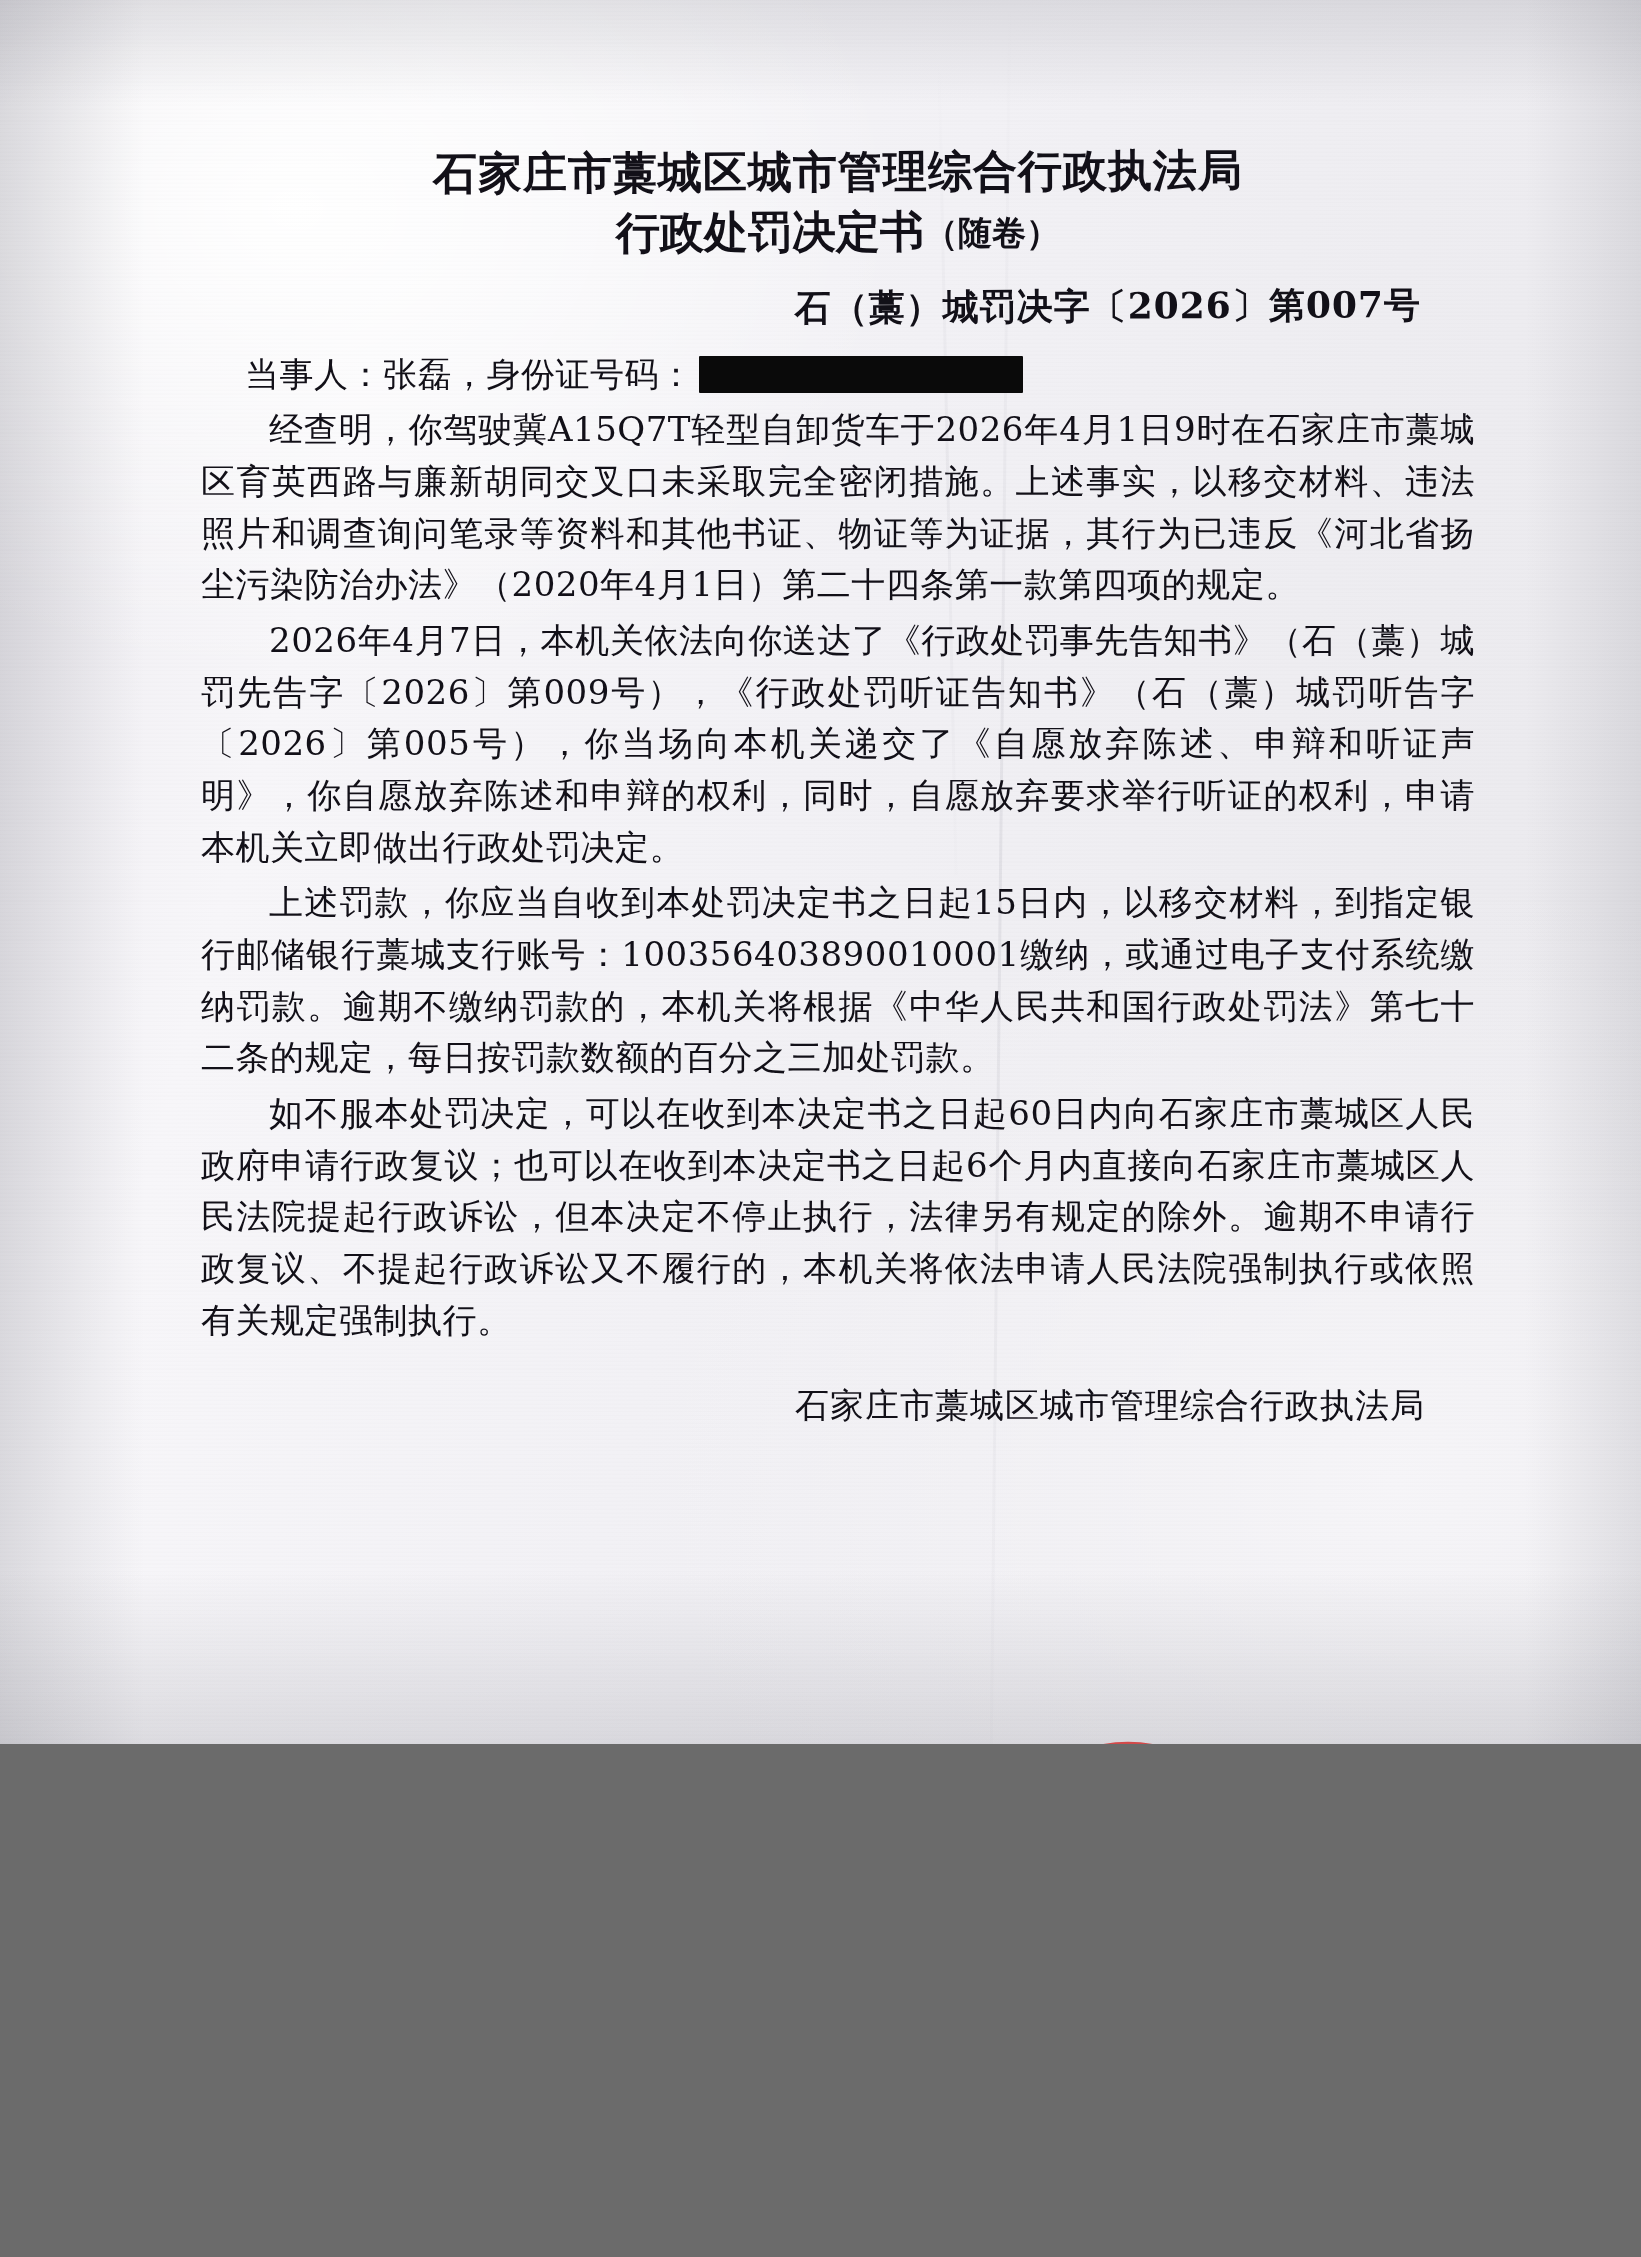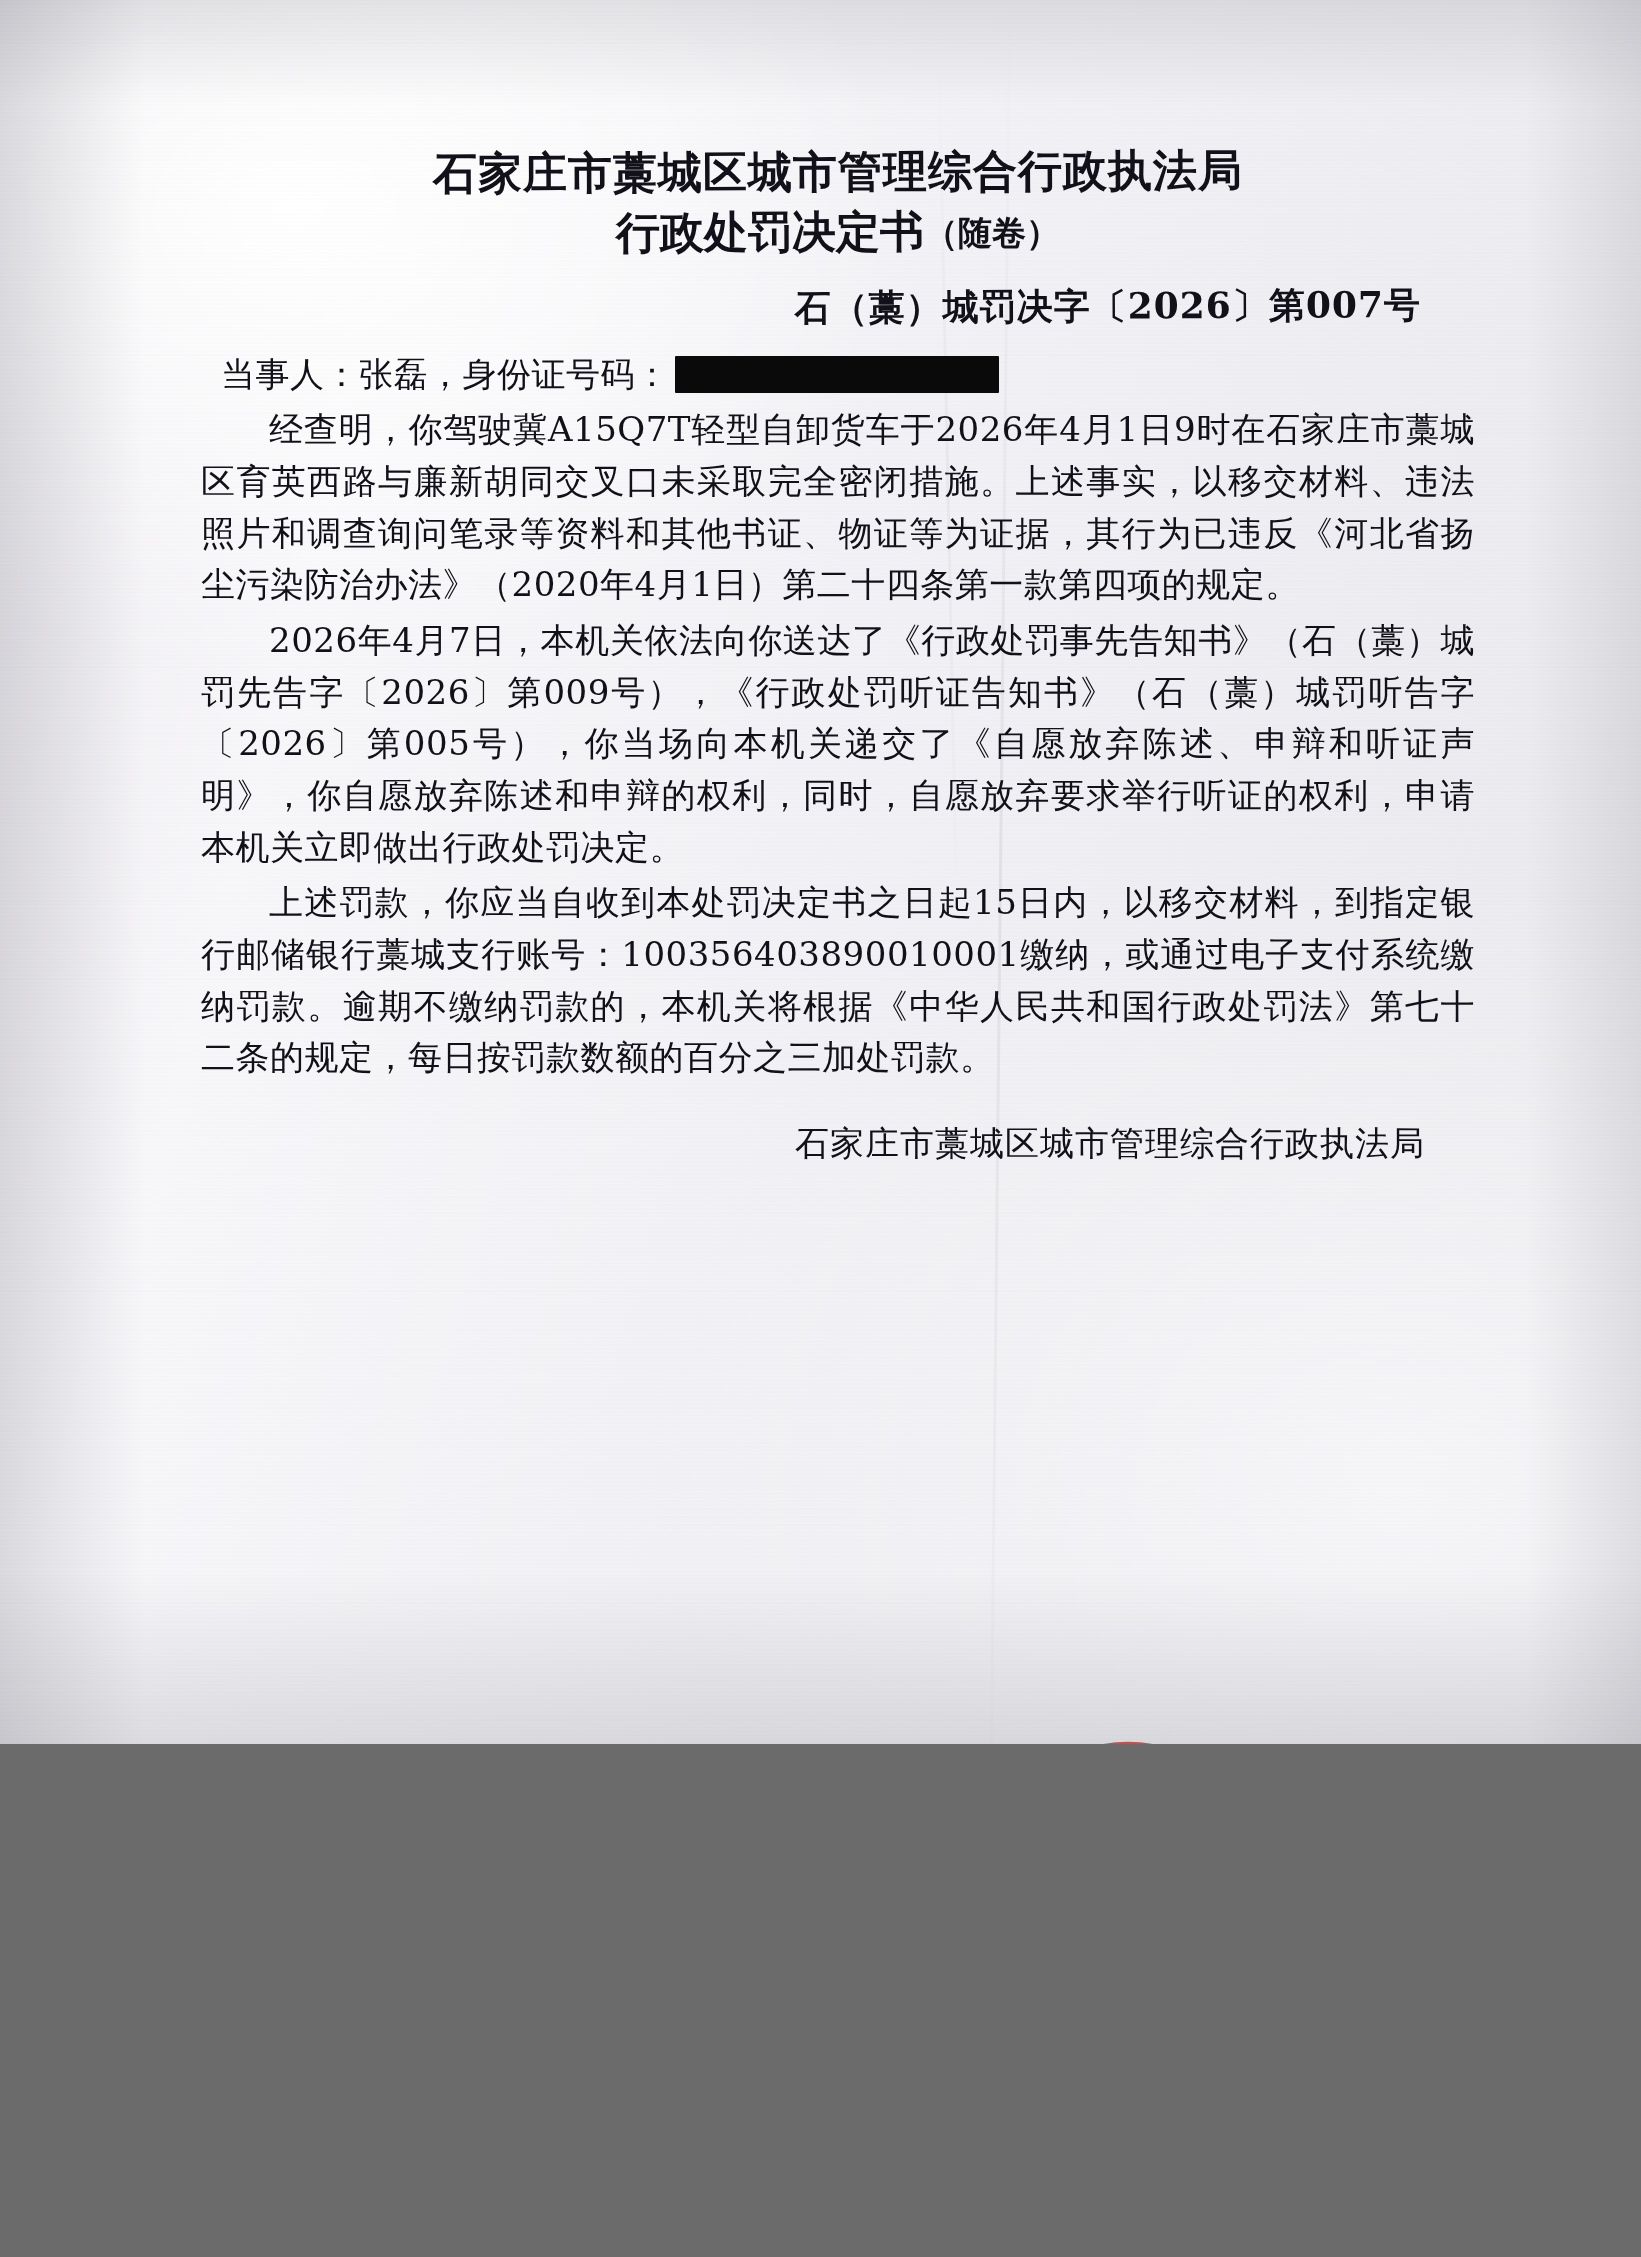--- a/index.html
+++ b/index.html
@@ -101,21 +101,21 @@
   }
   .para {
     margin: 0 0 3.9px 0;
     text-indent: 2em;
   }
 
   .party-line {
     display: flex;
     align-items: center;
     text-indent: 0;
-    margin-left: 20px;
+    margin-left: 44px;
   }
   .redaction {
     display: inline-block;
     width: 324px;
     height: 37px;
     background: #0a0a0a;
     margin-left: 5.8px;
     vertical-align: middle;
     border-radius: 1px;
   }
@@ -191,20 +191,21 @@
     <div class="body-text">
 
       <p class="para party-line">
         <span>当事人：张磊，身份证号码：</span>
         <span class="redaction"></span>
       </p>
 
       <p class="para">经查明，你驾驶冀A15Q7T轻型自卸货车于2026年4月1日9时在石家庄市藁城区育英西路与廉新胡同交叉口未采取完全密闭措施。上述事实，以移交材料、违法照片和调查询问笔录等资料和其他书证、物证等为证据，其行为已违反《河北省扬尘污染防治办法》（2020年4月1日）第二十四条第一款第四项的规定。</p>
       <p class="para">2026年4月7日，本机关依法向你送达了《行政处罚事先告知书》（石（藁）城罚先告字〔2026〕第009号），《行政处罚听证告知书》（石（藁）城罚听告字〔2026〕第005号），你当场向本机关递交了《自愿放弃陈述、申辩和听证声明》，你自愿放弃陈述和申辩的权利，同时，自愿放弃要求举行听证的权利，申请本机关立即做出行政处罚决定。</p>
       <p class="para">上述罚款，你应当自收到本处罚决定书之日起15日内，以移交材料，到指定银行邮储银行藁城支行账号：100356403890010001缴纳，或通过电子支付系统缴纳罚款。逾期不缴纳罚款的，本机关将根据《中华人民共和国行政处罚法》第七十二条的规定，每日按罚款数额的百分之三加处罚款。</p>
+      <p class="para">如不服本处罚决定，可以在收到本决定书之日起60日内向石家庄市藁城区人民政府申请行政复议；也可以在收到本决定书之日起6个月内直接向石家庄市藁城区人民法院提起行政诉讼，但本决定不停止执行，法律另有规定的除外。逾期不申请行政复议、不提起行政诉讼又不履行的，本机关将依法申请人民法院强制执行或依照有关规定强制执行。</p>
 
     </div>
 
     <div class="sign-block">
       <div>石家庄市藁城区城市管理综合行政执法局</div>
     </div>
 
   </div>
 
   <div class="seal">

